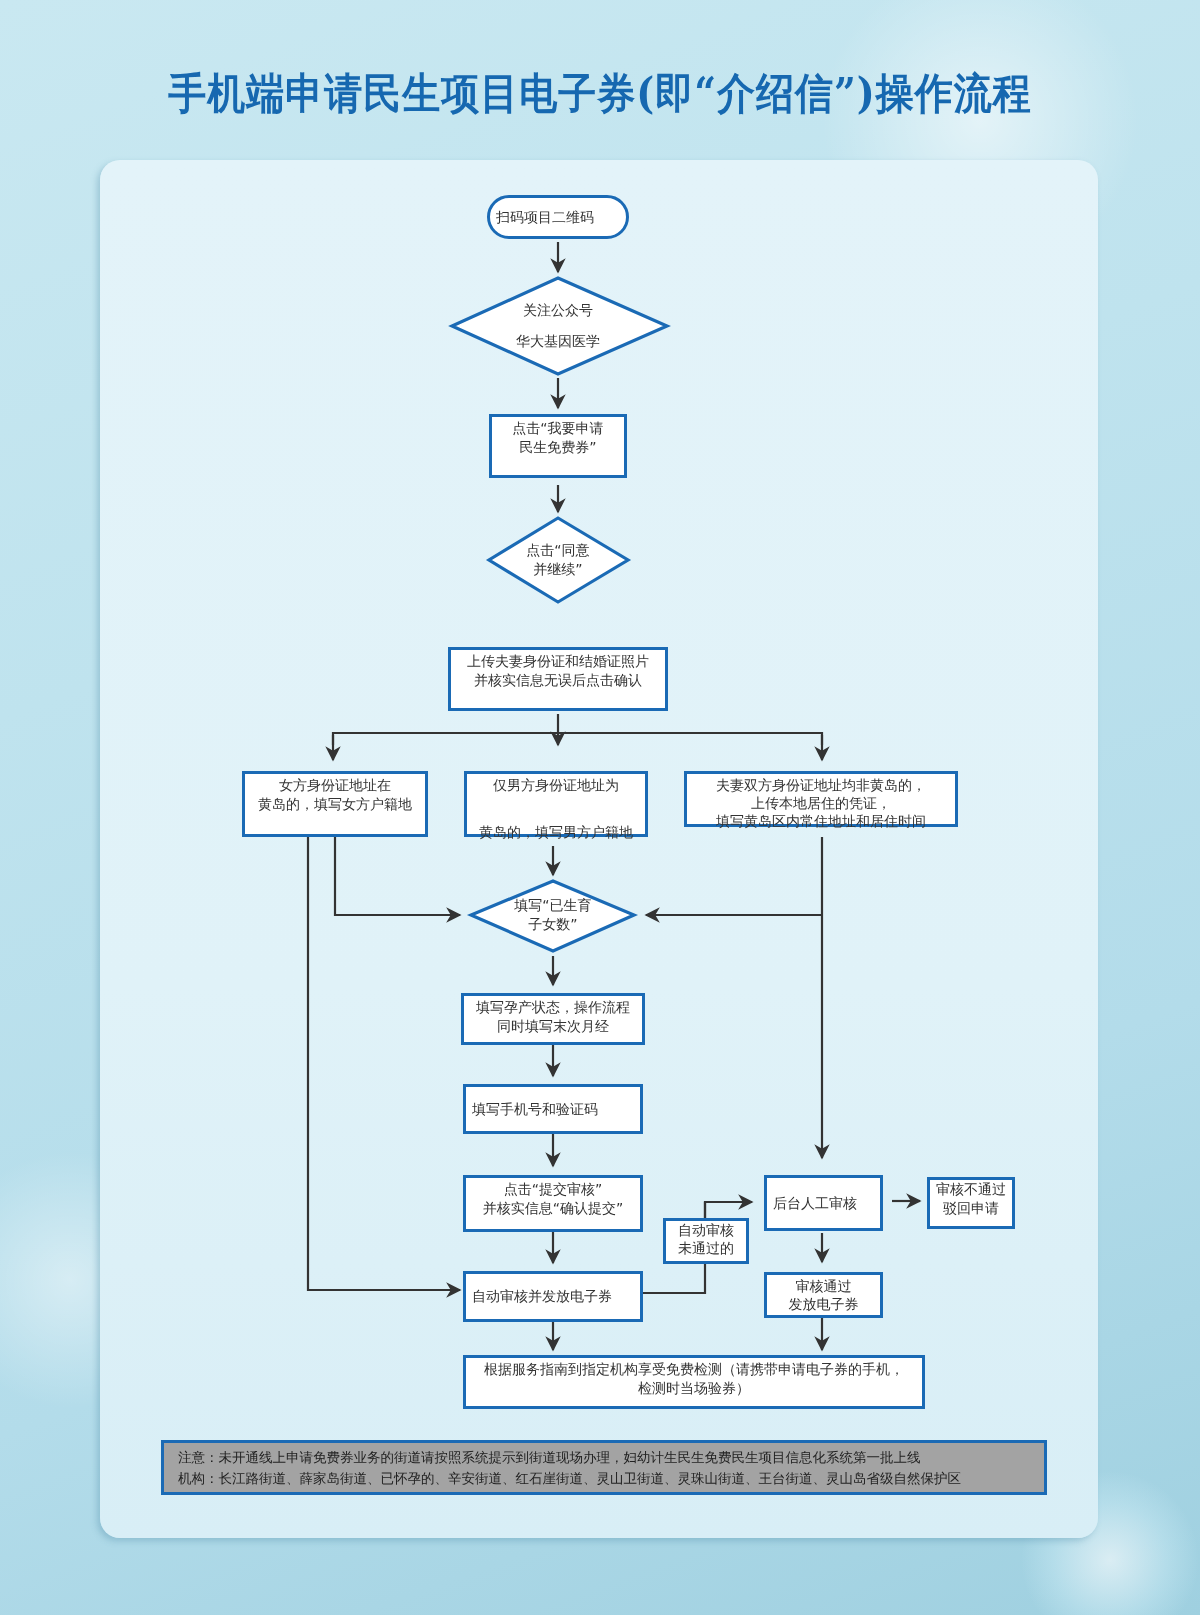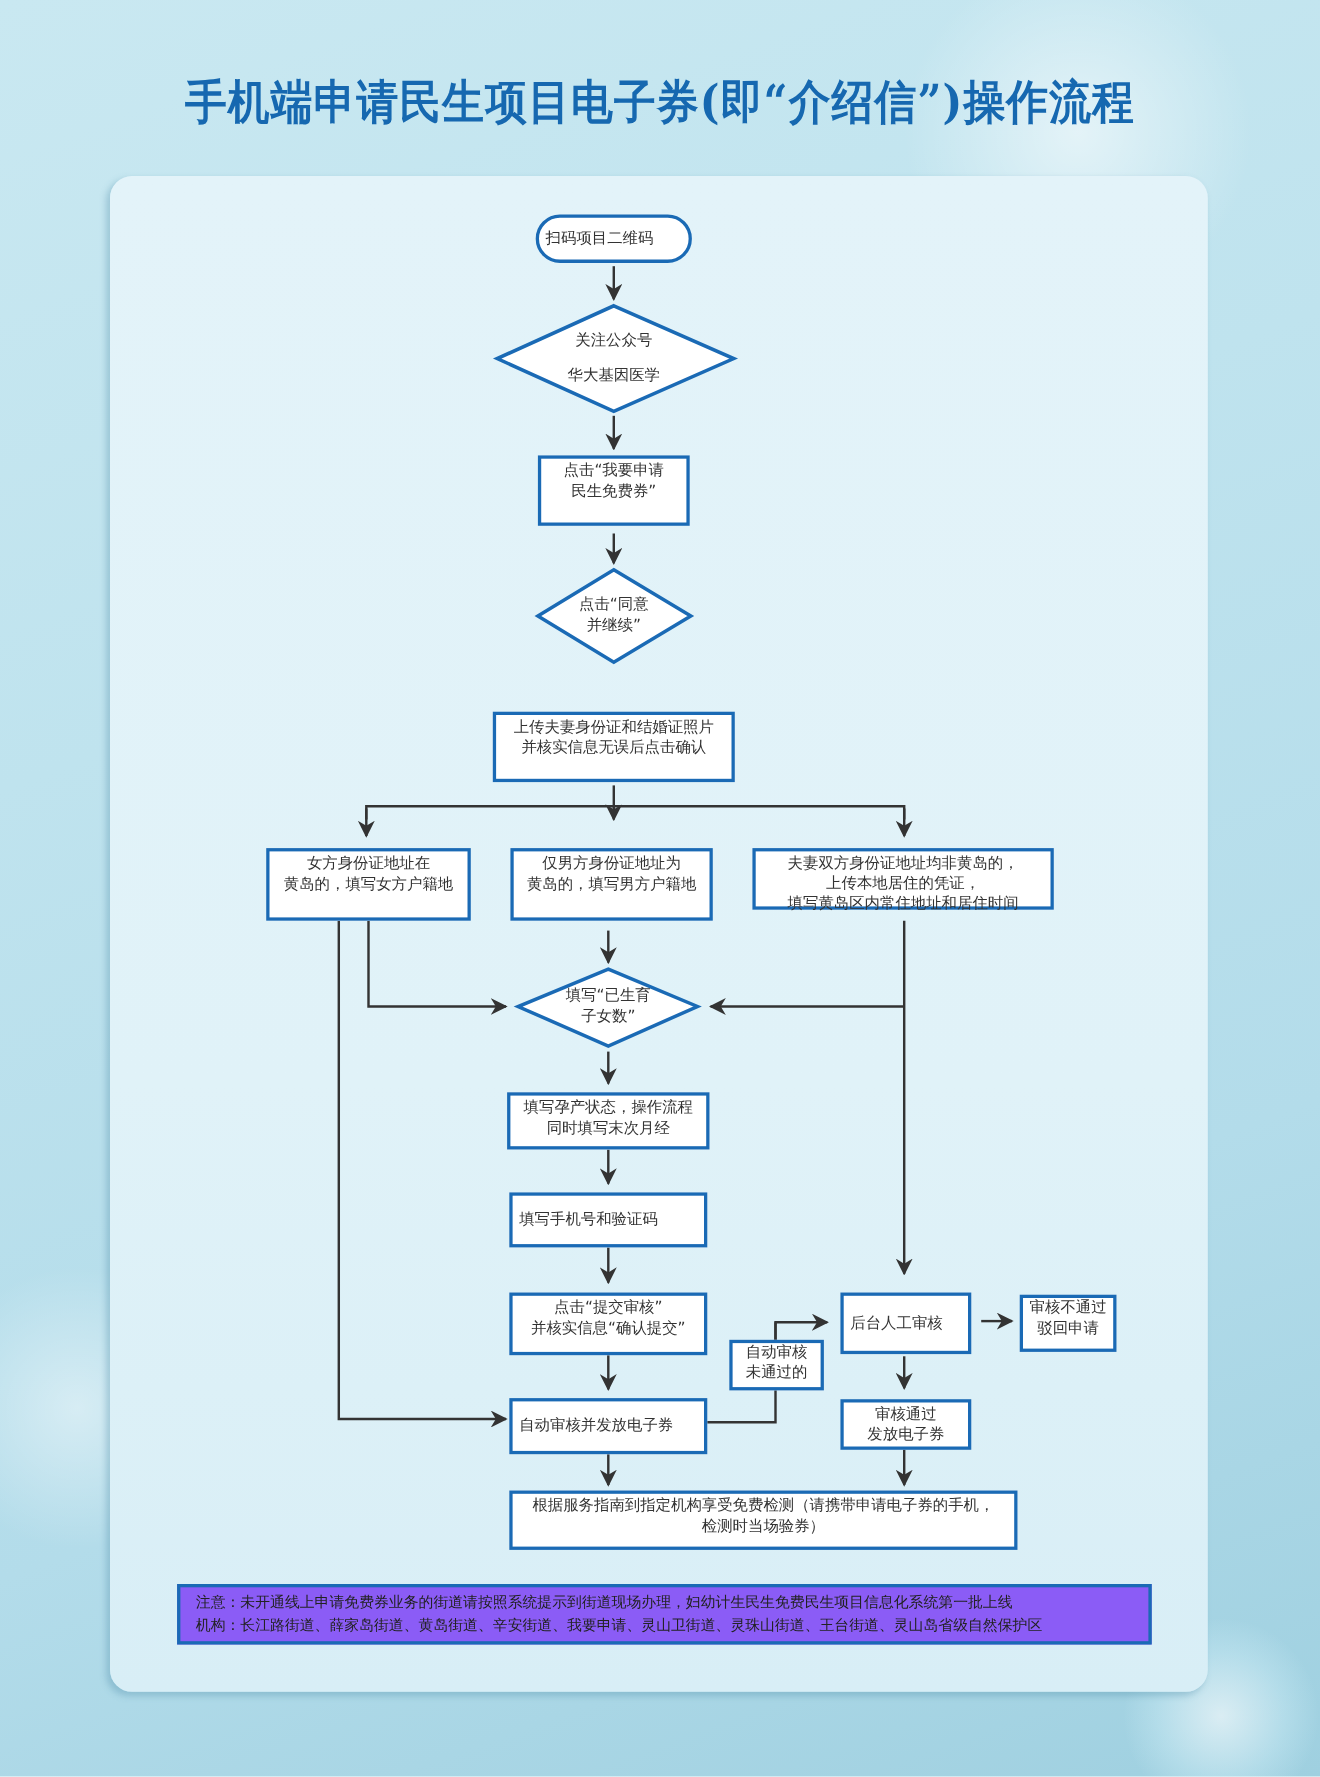--- a/index.html
+++ b/index.html
@@ -28,21 +28,21 @@
     text-align:center; font-size:14px; line-height:19px; color:#333; padding:2px 6px;
   }
   .box span { display:block; }
   .pill { border-radius:26px; }
   .diamond-text {
     position:absolute; text-align:center; font-size:14px; line-height:19px; color:#333;
     display:flex; flex-direction:column; align-items:center; justify-content:center;
   }
   .note {
     position:absolute; left:161px; top:1440px; width:886px; height:55px; box-sizing:border-box;
-    background:#8b5cf6; border:3px solid #1a6ab5; font-size:13.5px; line-height:21px; color:#222;
+    background:#a3a3a3; border:3px solid #1a6ab5; font-size:13.5px; line-height:21px; color:#222;
     padding:4px 10px 0 14px;
   }
 </style>
 </head>
 <body>
 
 <div class="bg-glow" style="left:820px;top:-40px;width:320px;height:320px;background:radial-gradient(circle, rgba(255,255,255,0.55) 0%, rgba(255,255,255,0) 70%);"></div>
 <div class="bg-glow" style="left:1020px;top:1470px;width:180px;height:180px;background:radial-gradient(circle, rgba(255,255,255,0.6) 0%, rgba(220,245,252,0.3) 45%, rgba(255,255,255,0) 70%);"></div>
 <div class="bg-glow" style="left:-60px;top:1150px;width:260px;height:260px;background:radial-gradient(circle, rgba(255,255,255,0.45) 0%, rgba(255,255,255,0) 70%);"></div>
 
@@ -128,21 +128,21 @@
 <div class="box" style="left:448px;top:647px;width:220px;height:64px;flex-direction:column;">
   <span>上传夫妻身份证和结婚证照片</span>
   <span>并核实信息无误后点击确认</span>
 </div>
 
 <div class="box" style="left:242px;top:771px;width:186px;height:66px;flex-direction:column;">
   <span>女方身份证地址在</span>
   <span>黄岛的，填写女方户籍地</span>
 </div>
 
-<div class="box" style="left:464px;top:771px;width:184px;height:66px;flex-direction:column;">
+<div class="box" style="left:464px;top:771px;width:184px;height:66px;flex-direction:column;gap:28px;">
   <span>仅男方身份证地址为</span>
   <span>黄岛的，填写男方户籍地</span>
 </div>
 
 <div class="box" style="left:684px;top:771px;width:274px;height:56px;flex-direction:column;line-height:18px;">
   <span>夫妻双方身份证地址均非黄岛的，</span>
   <span>上传本地居住的凭证，</span>
   <span>填写黄岛区内常住地址和居住时间</span>
 </div>
 
@@ -188,14 +188,14 @@
   <span>发放电子券</span>
 </div>
 
 <div class="box" style="left:463px;top:1355px;width:462px;height:54px;flex-direction:column;">
   <span>根据服务指南到指定机构享受免费检测（请携带申请电子券的手机，</span>
   <span>检测时当场验券）</span>
 </div>
 
 <div class="note">
   <div>注意：未开通线上申请免费券业务的街道请按照系统提示到街道现场办理，妇幼计生民生免费民生项目信息化系统第一批上线</div>
-  <div>机构：长江路街道、薛家岛街道、黄岛街道、辛安街道、我要申请、灵山卫街道、灵珠山街道、王台街道、灵山岛省级自然保护区</div>
+  <div>机构：长江路街道、薛家岛街道、已怀孕的、辛安街道、红石崖街道、灵山卫街道、灵珠山街道、王台街道、灵山岛省级自然保护区</div>
 </div>
 
 </body></html>

